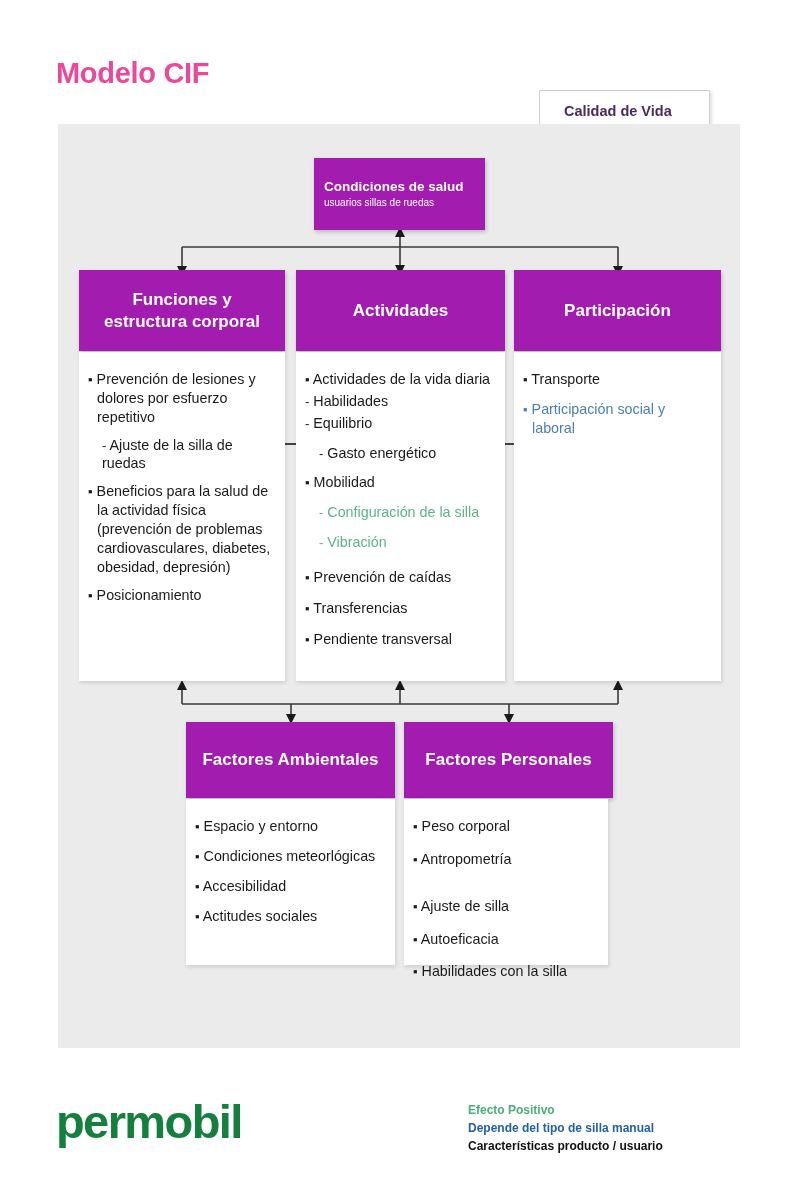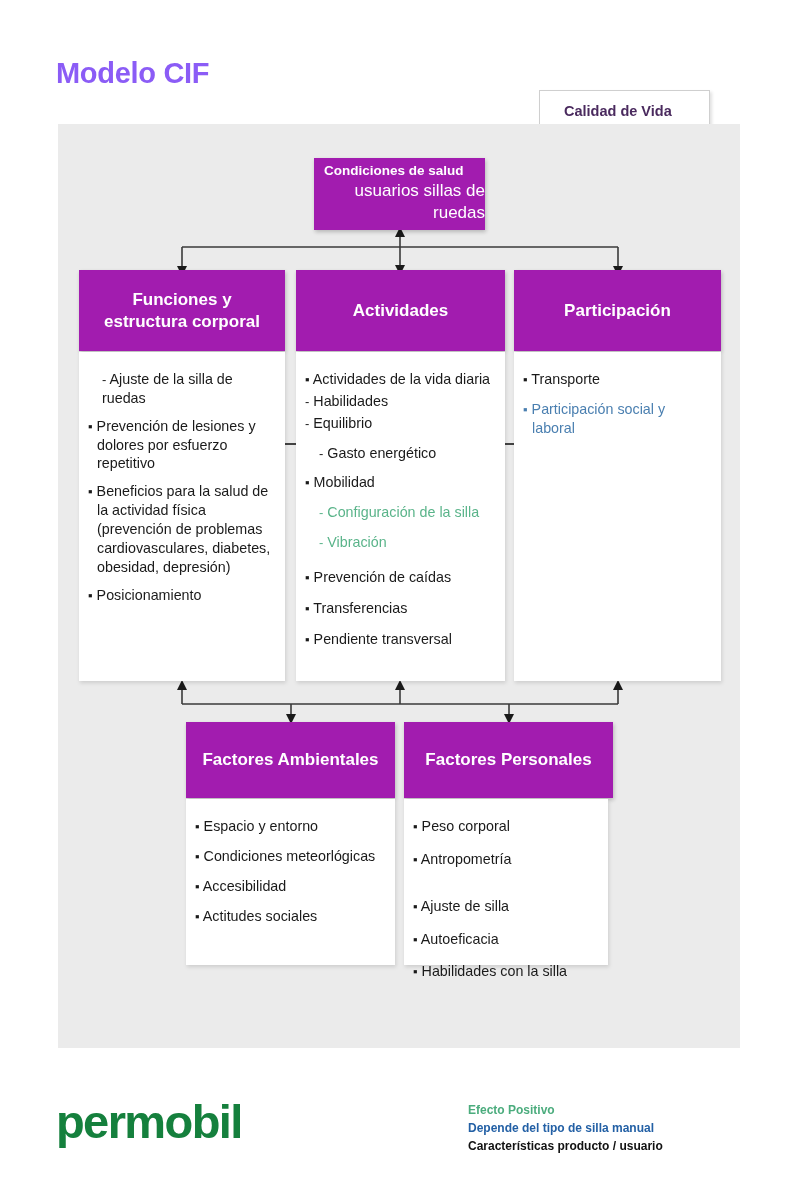--- a/index.html
+++ b/index.html
@@ -7,21 +7,21 @@
   body {
     width: 797px; height: 1202px;
     background: #ffffff;
     font-family: "Liberation Sans", sans-serif;
     position: relative;
     overflow: hidden;
   }
   
   #page-title {
     position:absolute; left:56px; top:57px;
-    font-size:29px; font-weight:bold; color:#8b5cf6;
+    font-size:29px; font-weight:bold; color:#ec4899;
     letter-spacing:-0.3px;
   }
   
   #legend-box {
     position:absolute; left:539px; top:90px; width:171px; height:74px;
     background:#ffffff; border:1px solid #cfcfcf;
     box-shadow: 2px 2px 3px rgba(0,0,0,0.12);
     padding:12px 0 0 24px;
   }
   #legend-box .lg1 { font-size:14.5px; font-weight:bold; color:#4a2a5e; margin-bottom:8px;}
@@ -41,21 +41,21 @@
     background:#ffffff;
     box-shadow: 1px 2px 4px rgba(0,0,0,0.13);
   }
   
   #box-health {
     position:absolute; left:314px; top:158px; width:171px; height:72px;
     padding-left:10px;
     align-items:flex-start;
   }
   #box-health .t1 { font-size:13.5px; font-weight:bold; line-height:1.25; }
-  #box-health .t2 { font-size:17px; font-weight:normal; line-height:1.3;text-align:right; }
+  #box-health .t2 { font-size:10px; font-weight:normal; line-height:1.3; }
 
   
   #head-funciones { position:absolute; left:79px;  top:270px; width:206px; height:81px; }
   #head-actividades{position:absolute; left:296px; top:270px; width:209px; height:81px; }
   #head-participacion{position:absolute;left:514px;top:270px; width:207px; height:81px; }
   #head-funciones .ht, #head-actividades .ht, #head-participacion .ht {
     font-size:17px; font-weight:bold; line-height:1.28;
   }
   
   #body-funciones  { position:absolute; left:79px;  top:352px; width:206px; height:329px; }
@@ -160,22 +160,22 @@
   <div class="t1">Condiciones de salud</div>
   <div class="t2">usuarios sillas de ruedas</div>
 </div>
 
 <div id="head-funciones" class="blue-head">
   <div class="ht">Funciones y</div>
   <div class="ht">estructura corporal</div>
 </div>
 <div id="body-funciones" class="white-body">
   <div class="items">
+    <div class="li"><span class="bul">▪</span> <span>Prevención de lesiones y dolores por esfuerzo repetitivo</span></div>
     <div class="li sub"><span class="bul">-</span> <span>Ajuste de la silla de ruedas</span></div>
-    <div class="li"><span class="bul">▪</span> <span>Prevención de lesiones y dolores por esfuerzo repetitivo</span></div>
     <div class="li"><span class="bul">▪</span> <span>Beneficios para la salud de la actividad física (prevención de problemas cardiovasculares, diabetes, obesidad, depresión)</span></div>
     <div class="li"><span class="bul">▪</span> <span>Posicionamiento</span></div>
   </div>
 </div>
 
 <div id="head-actividades" class="blue-head">
   <div class="ht">Actividades</div>
 </div>
 <div id="body-actividades" class="white-body">
   <div class="items tight">

